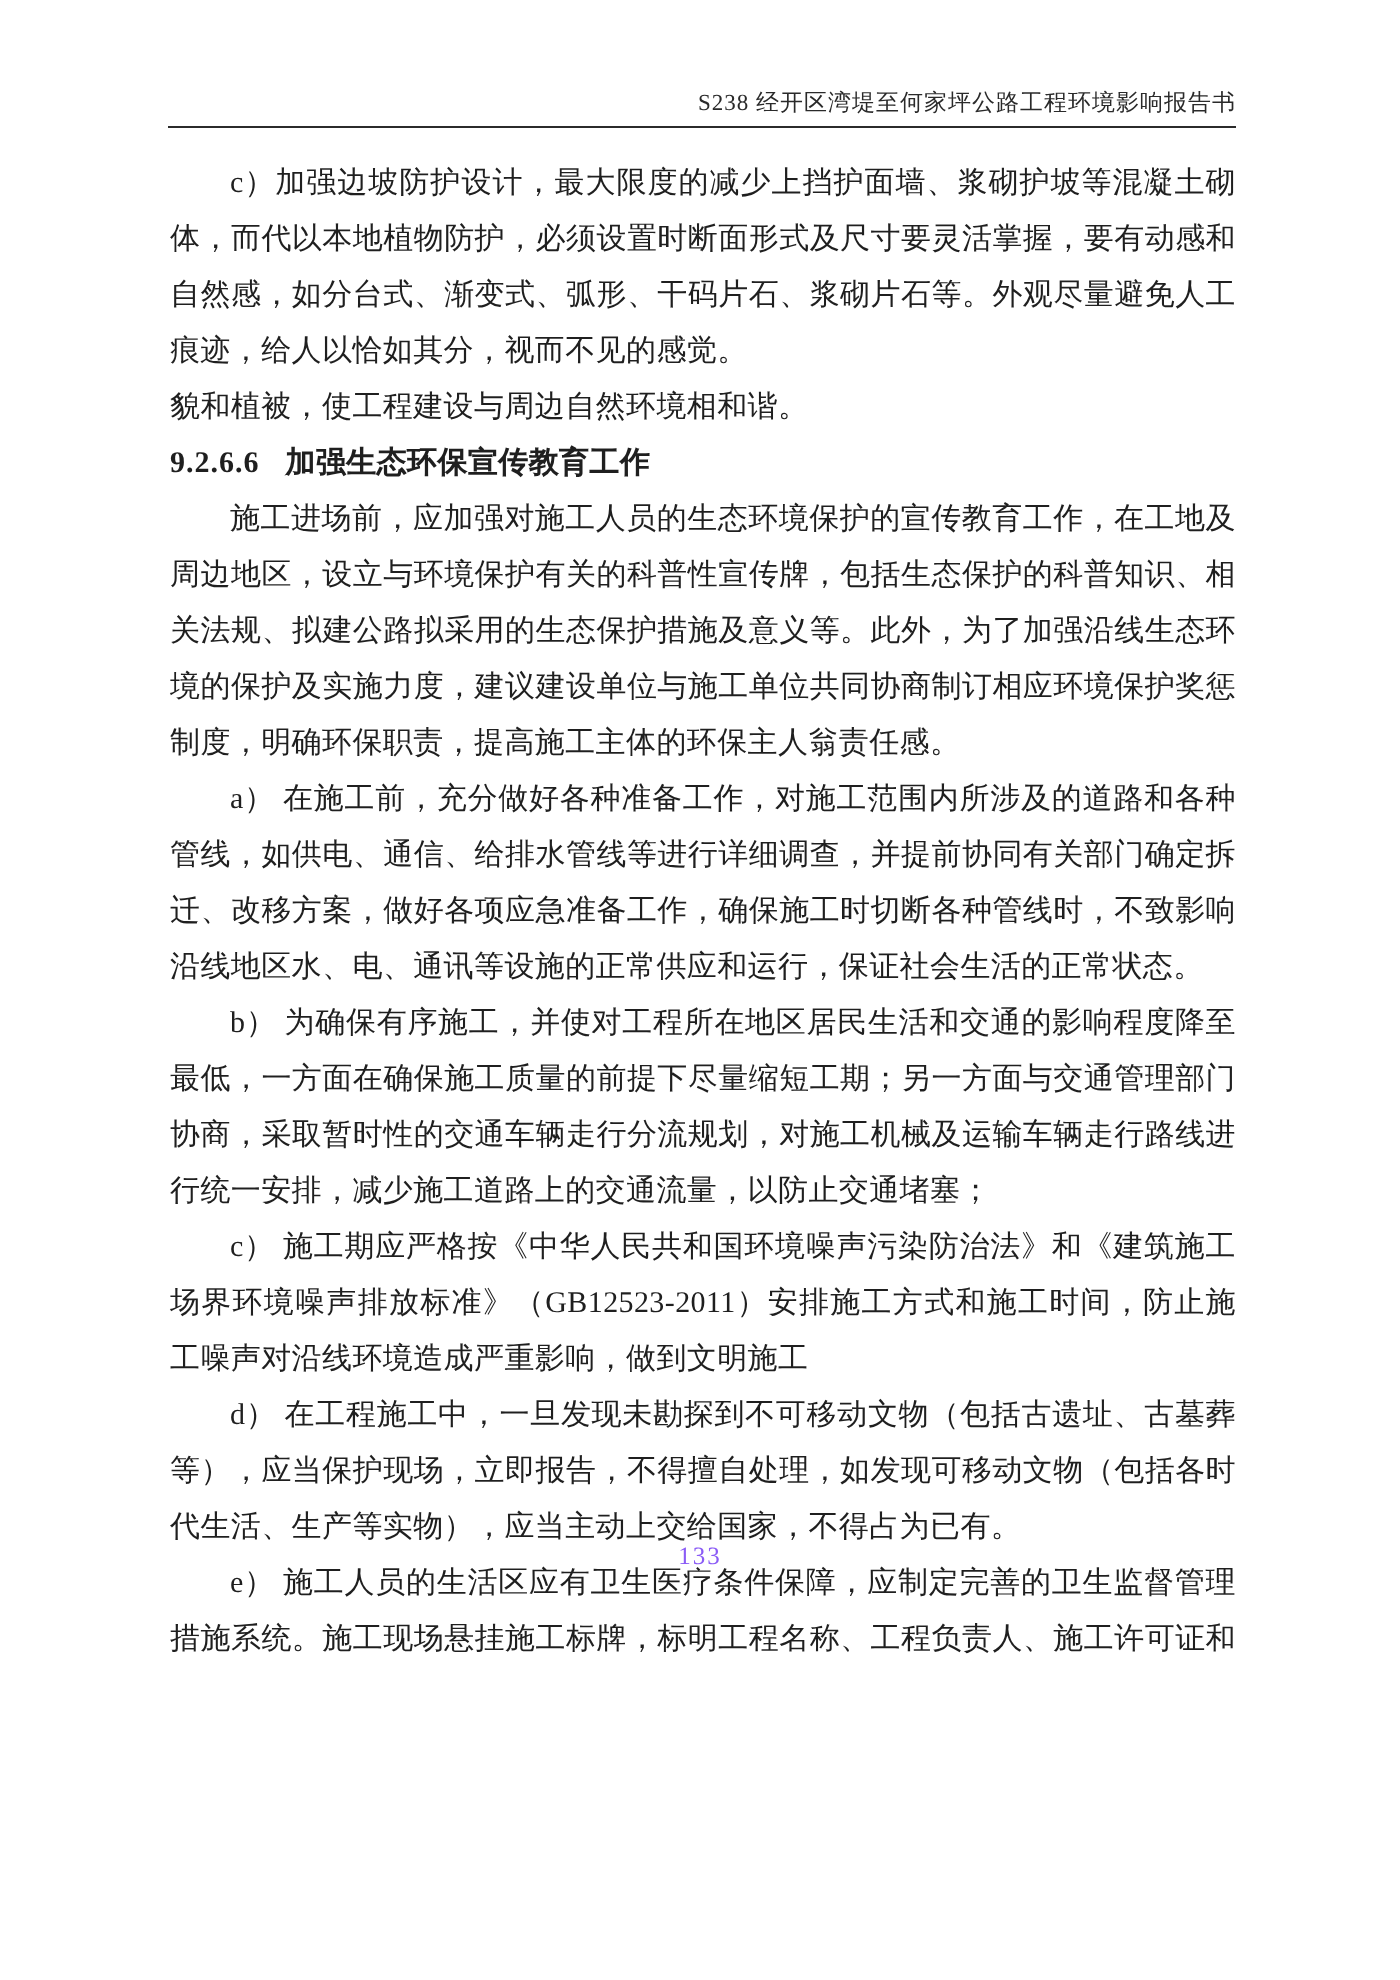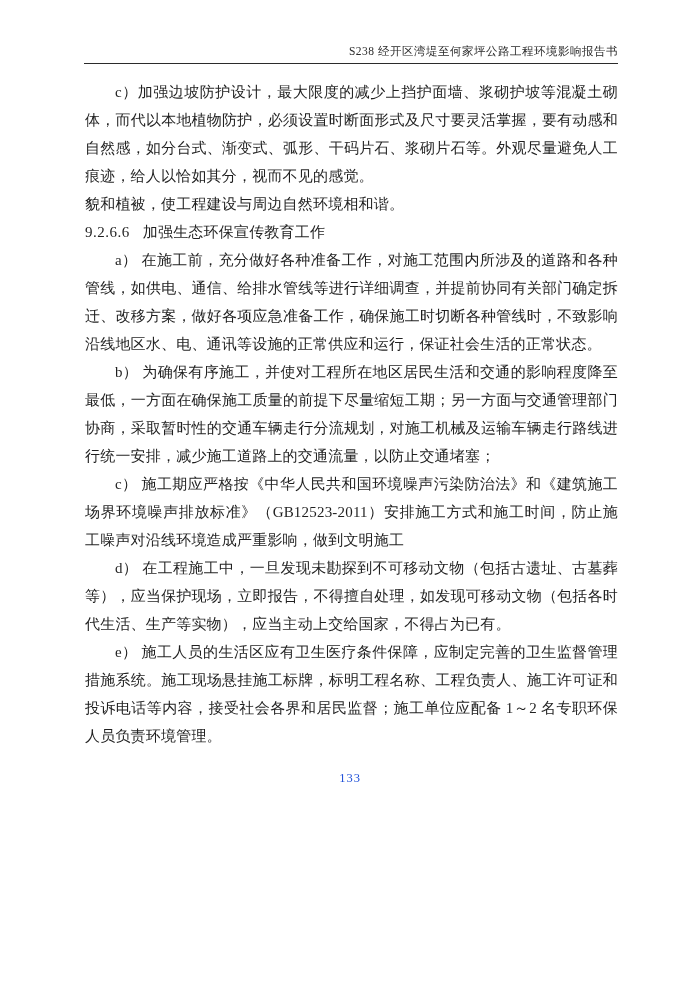--- a/index.html
+++ b/index.html
@@ -47,60 +47,61 @@
     text-indent: 2em;
     letter-spacing: 0.2px;
   }
   .para.continued {
     text-indent: 0;
   }
   .heading {
     margin: 0;
     font-size: 15px;
     line-height: 28px;
-    font-weight: normal;
+    font-weight: bold;
     letter-spacing: 0.2px;
   }
   .heading .heading-number {
     display: inline-block;
     margin-right: 13px;
     letter-spacing: 0.5px;
   }
   .heading.sub .heading-number {
     margin-right: 22px;
   }
   .footer-pagenum {
     position: absolute;
     bottom: 48px;
     left: 0;
     width: 100%;
     text-align: center;
     font-size: 12.5px;
     letter-spacing: 1px;
-    color: #1d4ed8;
+    color: #8b5cf6;
   }
 </style>
 </head>
 <body>
 
 <div class="page">
 
   <div class="header-title">S238 经开区湾堤至何家坪公路工程环境影响报告书</div>
   <div class="header-rule"></div>
 
   <div class="content">
 
     <p class="para">c）加强边坡防护设计，最大限度的减少上挡护面墙、浆砌护坡等混凝土砌体，而代以本地植物防护，必须设置时断面形式及尺寸要灵活掌握，要有动感和自然感，如分台式、渐变式、弧形、干码片石、浆砌片石等。外观尽量避免人工痕迹，给人以恰如其分，视而不见的感觉。</p>
 
     <p class="para continued">貌和植被，使工程建设与周边自然环境相和谐。</p>
 
     <h3 class="heading">
       <span class="heading-number">9.2.6.6</span><span class="heading-text">加强生态环保宣传教育工作</span>
     </h3>
 
+    <p class="para">施工进场前，应加强对施工人员的生态环境保护的宣传教育工作，在工地及周边地区，设立与环境保护有关的科普性宣传牌，包括生态保护的科普知识、相关法规、拟建公路拟采用的生态保护措施及意义等。此外，为了加强沿线生态环境的保护及实施力度，建议建设单位与施工单位共同协商制订相应环境保护奖惩制度，明确环保职责，提高施工主体的环保主人翁责任感。</p>
 
 
     <p class="para">a） 在施工前，充分做好各种准备工作，对施工范围内所涉及的道路和各种管线，如供电、通信、给排水管线等进行详细调查，并提前协同有关部门确定拆迁、改移方案，做好各项应急准备工作，确保施工时切断各种管线时，不致影响沿线地区水、电、通讯等设施的正常供应和运行，保证社会生活的正常状态。</p>
 
     <p class="para">b） 为确保有序施工，并使对工程所在地区居民生活和交通的影响程度降至最低，一方面在确保施工质量的前提下尽量缩短工期；另一方面与交通管理部门协商，采取暂时性的交通车辆走行分流规划，对施工机械及运输车辆走行路线进行统一安排，减少施工道路上的交通流量，以防止交通堵塞；</p>
 
     <p class="para">c） 施工期应严格按《中华人民共和国环境噪声污染防治法》和《建筑施工场界环境噪声排放标准》（GB12523-2011）安排施工方式和施工时间，防止施工噪声对沿线环境造成严重影响，做到文明施工</p>
 
     <p class="para">d） 在工程施工中，一旦发现未勘探到不可移动文物（包括古遗址、古墓葬等），应当保护现场，立即报告，不得擅自处理，如发现可移动文物（包括各时代生活、生产等实物），应当主动上交给国家，不得占为已有。</p>
 

